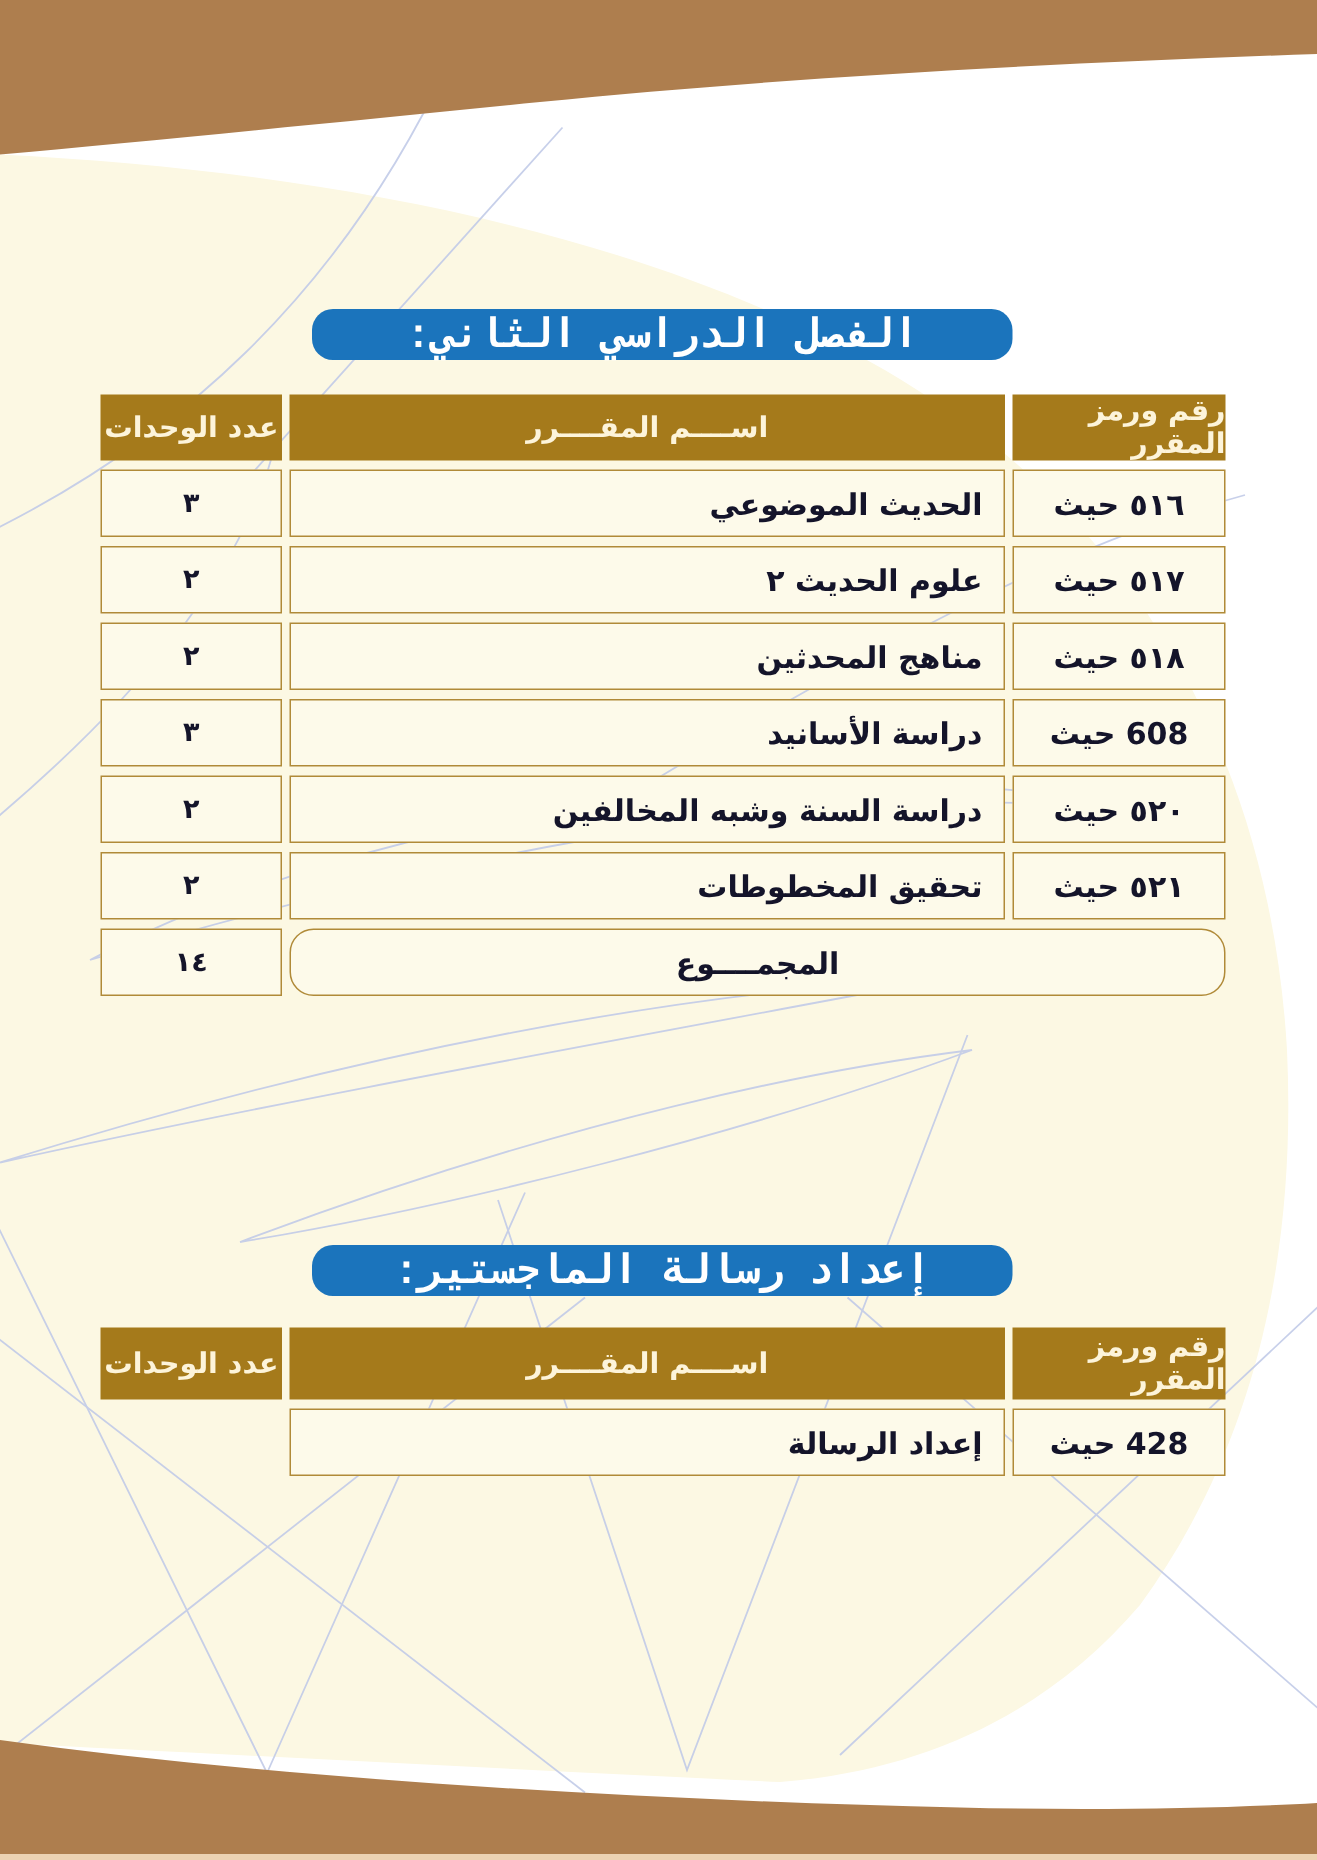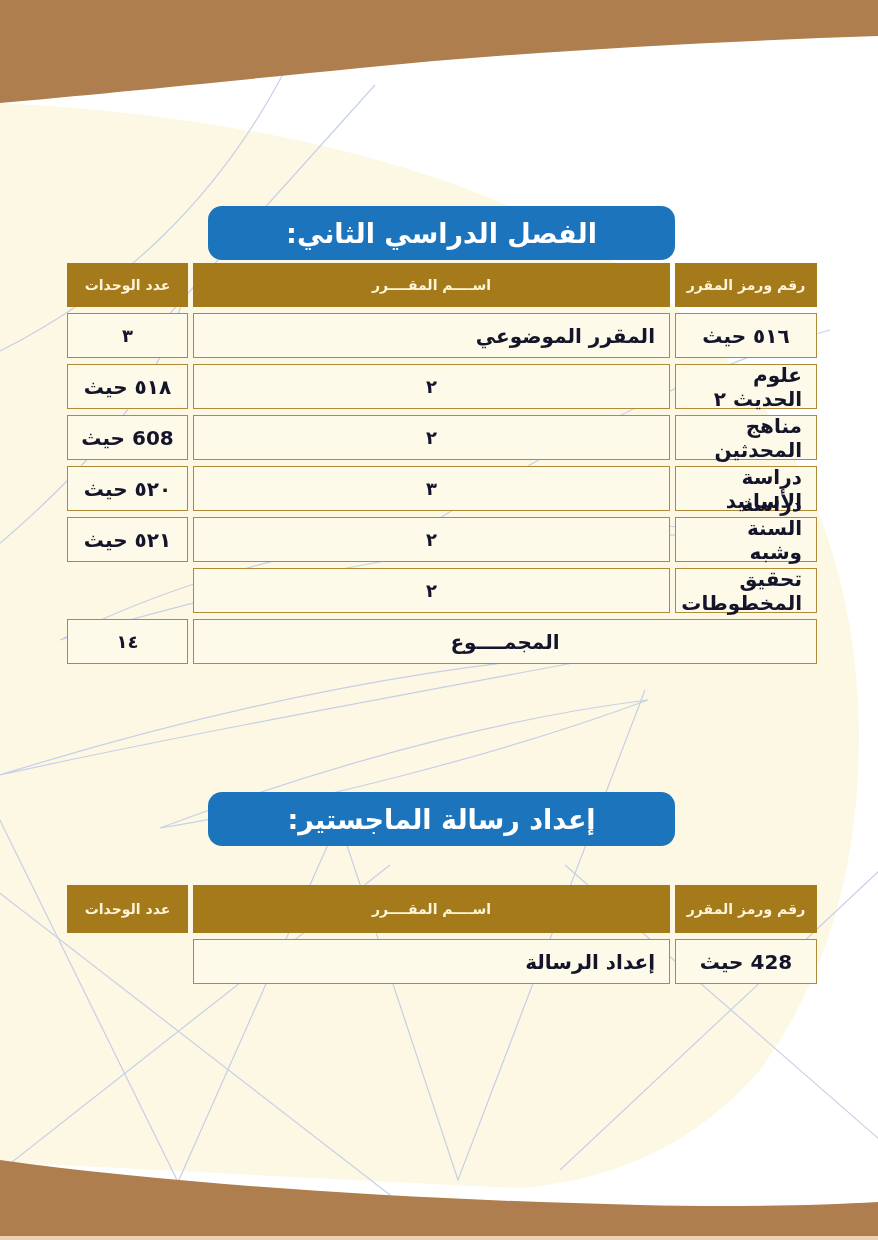--- a/index.html
+++ b/index.html
@@ -2,48 +2,48 @@
 <html lang="ar"><head>
 <meta charset="utf-8">
 <style>
   html,body{margin:0;padding:0;background:#ffffff;}
   .sheet{
     position:relative;width:878px;height:1240px;overflow:hidden;background:#ffffff;
     font-family:"DejaVu Sans", sans-serif;
   }
   .bg{position:absolute;left:0;top:0;width:878px;height:1240px;z-index:0;}
   .title-bar{
-    position:absolute;left:208px;width:467px;height:54px;z-index:2;
+    position:absolute;left:208px;width:467px;height:34px;z-index:2;
     background:#1b74bc;border-radius:14px;
     display:flex;align-items:center;justify-content:center;
-    color:#ffffff;font-weight:bold;font-size:27px;direction:rtl;
+    color:#ffffff;font-weight:bold;font-size:27px;direction:rtl;font-family:Liberation Mono, monospace;
   }
   .title-bar.pos1{top:206px;}
-  .title-bar.pos2{top:792px;}
+  .title-bar.pos2{top:830px;}
   .tbl{
     position:absolute;left:67px;width:750px;z-index:2;
     direction:rtl;display:grid;
     grid-template-columns:142px 477px 121px;
     column-gap:5px;row-gap:6px;
   }
   .tbl.pos1{top:263px;grid-template-rows:44px repeat(7,45px);}
   .tbl.pos2{top:885px;grid-template-rows:48px 45px;}
   .hcell{
     background:#a57a1b;color:#fdf4da;
     display:flex;align-items:center;justify-content:center;
-    font-weight:bold;font-size:14px;
+    font-weight:bold;font-size:19px;
   }
   .cell{
     background:#fdfaea;border:1.5px solid #b08a38;box-sizing:border-box;
     display:flex;align-items:center;justify-content:center;
     color:#14142a;font-weight:bold;font-size:20px;
   }
   .cell.name{justify-content:flex-start;padding:0 14px;}
   .cell.num{font-size:18px;}
-  .cell.merge{grid-column:1 / span 2;}
+  .cell.merge{grid-column:1 / span 2;border-radius:16px;}
 </style>
 </head>
 <body>
 
 <div class="sheet">
 
   <svg class="bg" viewBox="0 0 878 1240" xmlns="http://www.w3.org/2000/svg">
 
     <rect x="0" y="0" width="878" height="1240" fill="#ffffff"></rect>
 
@@ -78,23 +78,24 @@
   <div class="title-bar pos1">
     <span>الفصل الدراسي الثاني:</span>
   </div>
 
   <div class="tbl pos1" dir="rtl">
     <div class="hcell">رقم ورمز المقرر</div>
     <div class="hcell">اســــم المقــــرر</div>
     <div class="hcell">عدد الوحدات</div>
 
     <div class="cell">٥١٦ حيث</div>
-    <div class="cell name">المقرر الموضوعي</div>
+    <div class="cell name">الحديث الموضوعي</div>
     <div class="cell num">٣</div>
 
+    <div class="cell">٥١٧ حيث</div>
     <div class="cell name">علوم الحديث ٢</div>
     <div class="cell num">٢</div>
 
     <div class="cell">٥١٨ حيث</div>
     <div class="cell name">مناهج المحدثين</div>
     <div class="cell num">٢</div>
 
     <div class="cell">608 حيث</div>
     <div class="cell name">دراسة الأسانيد</div>
     <div class="cell num">٣</div>

